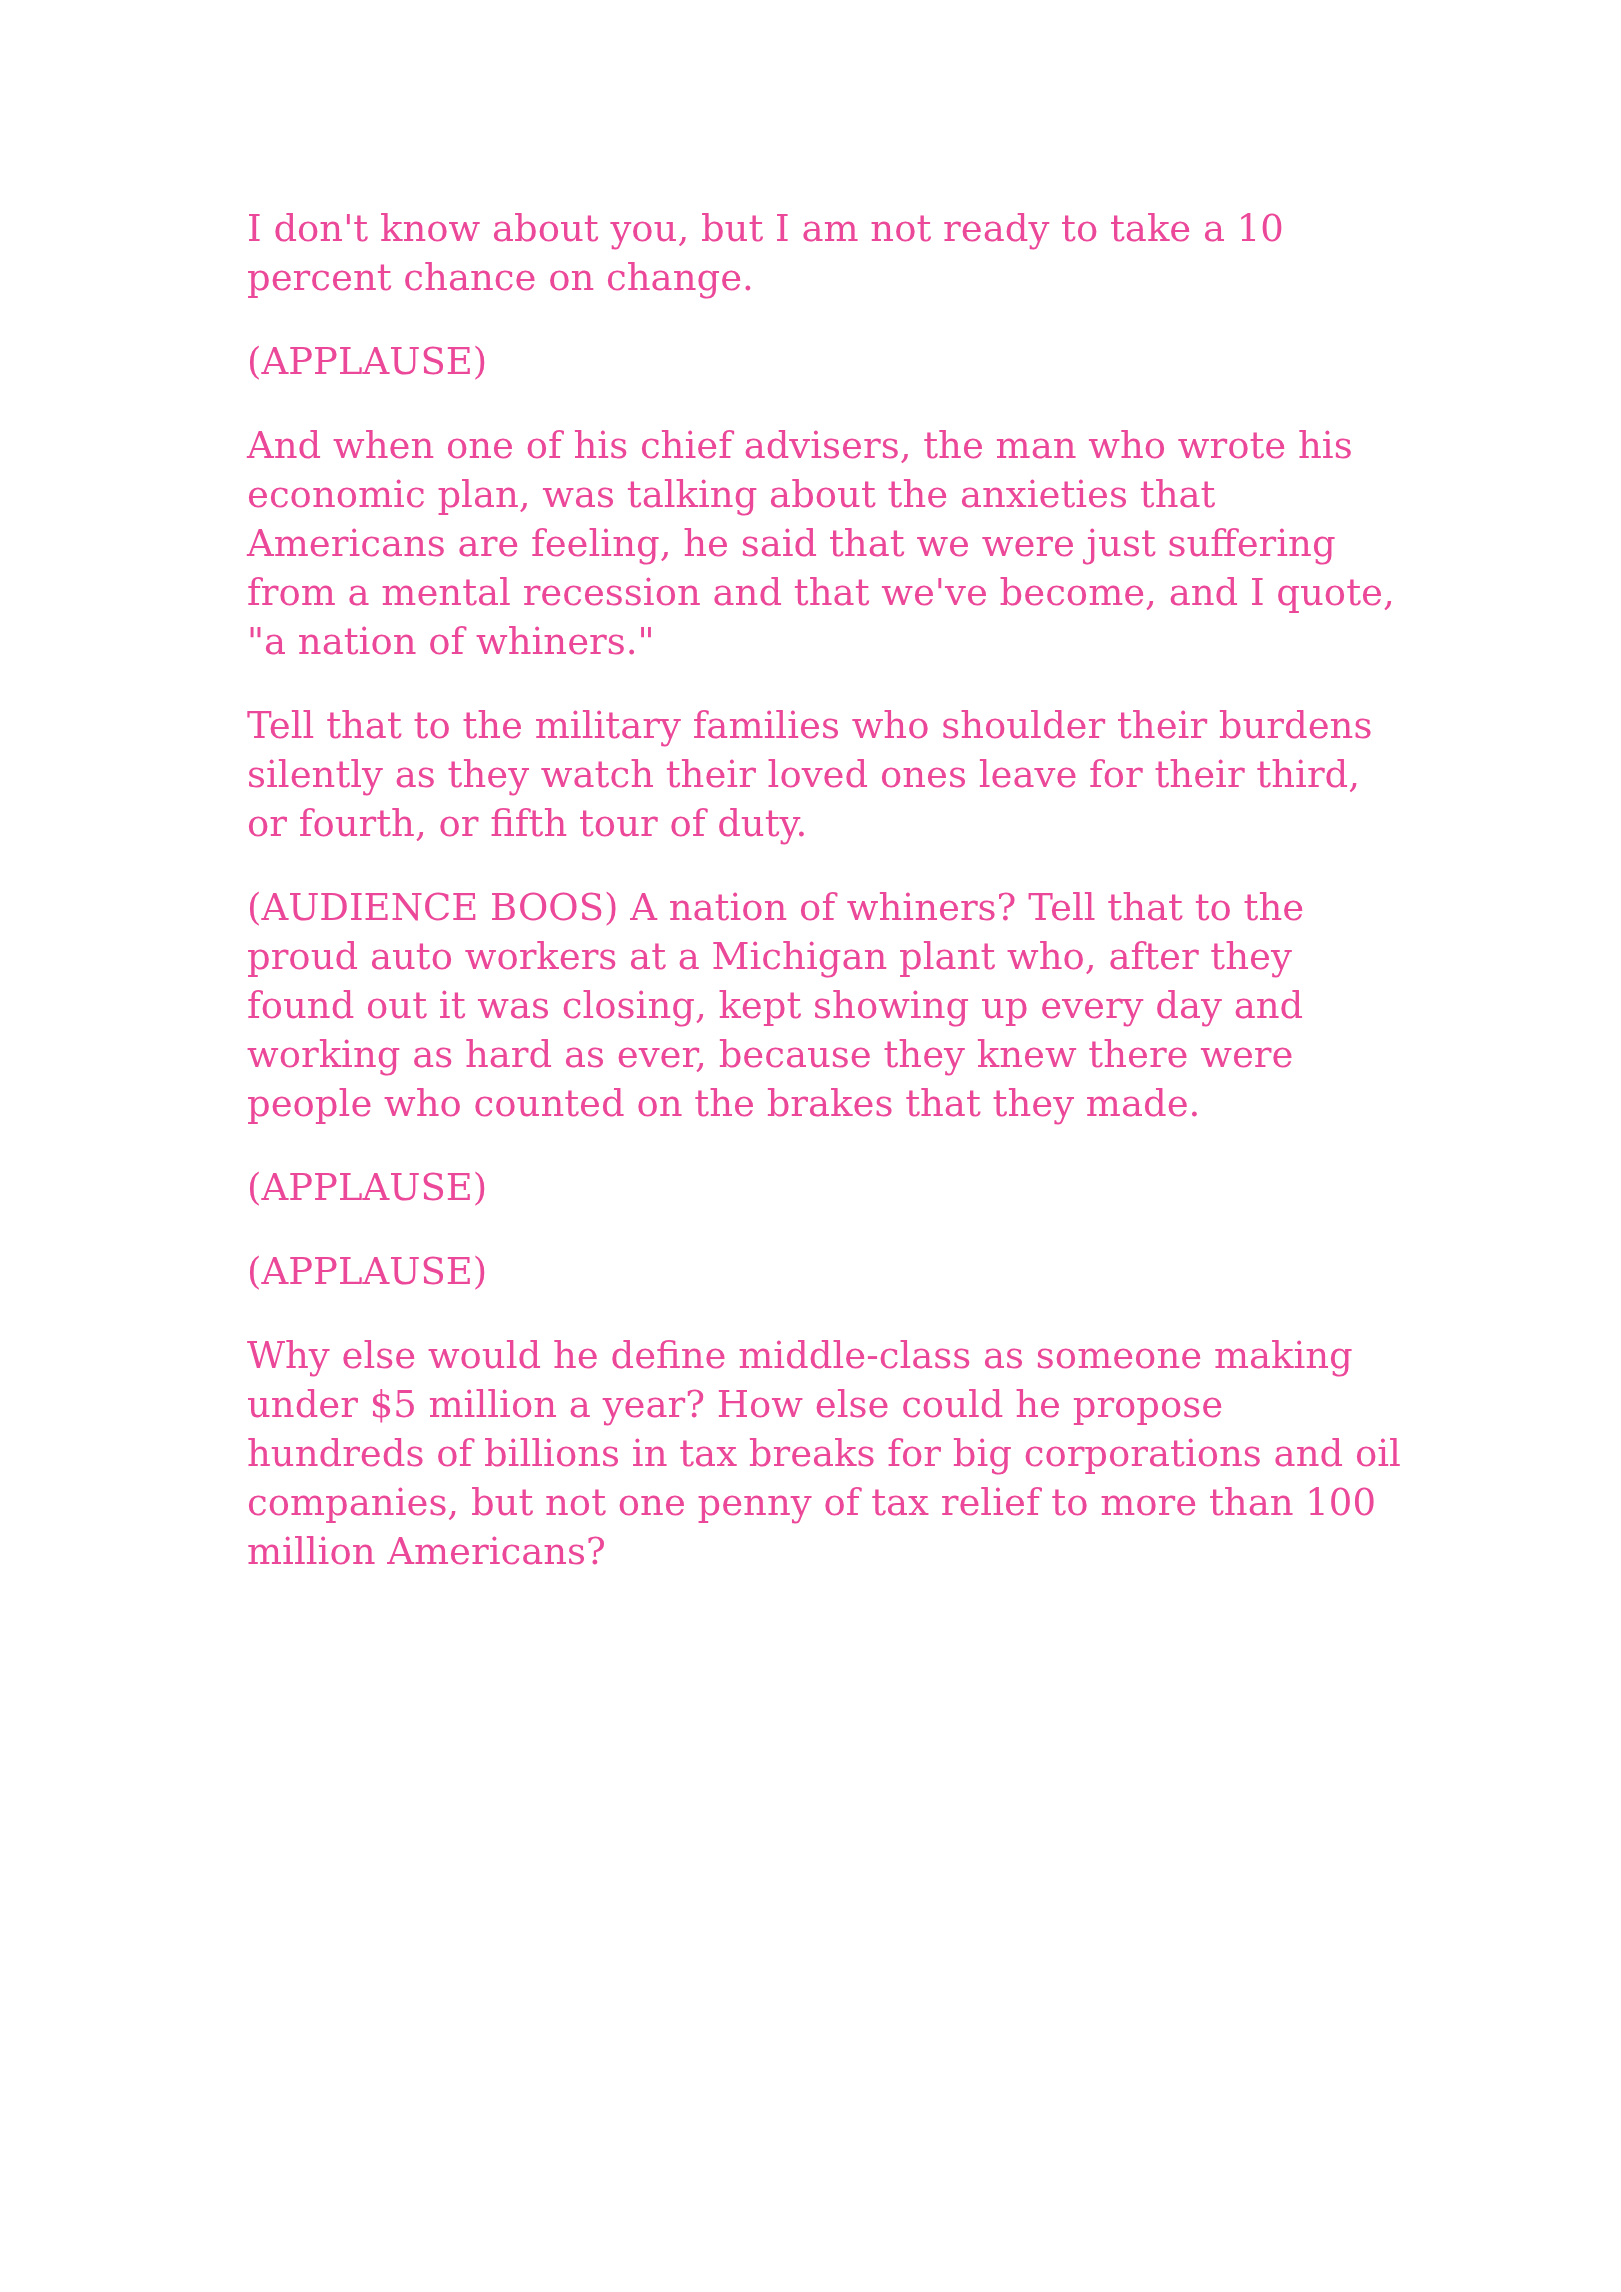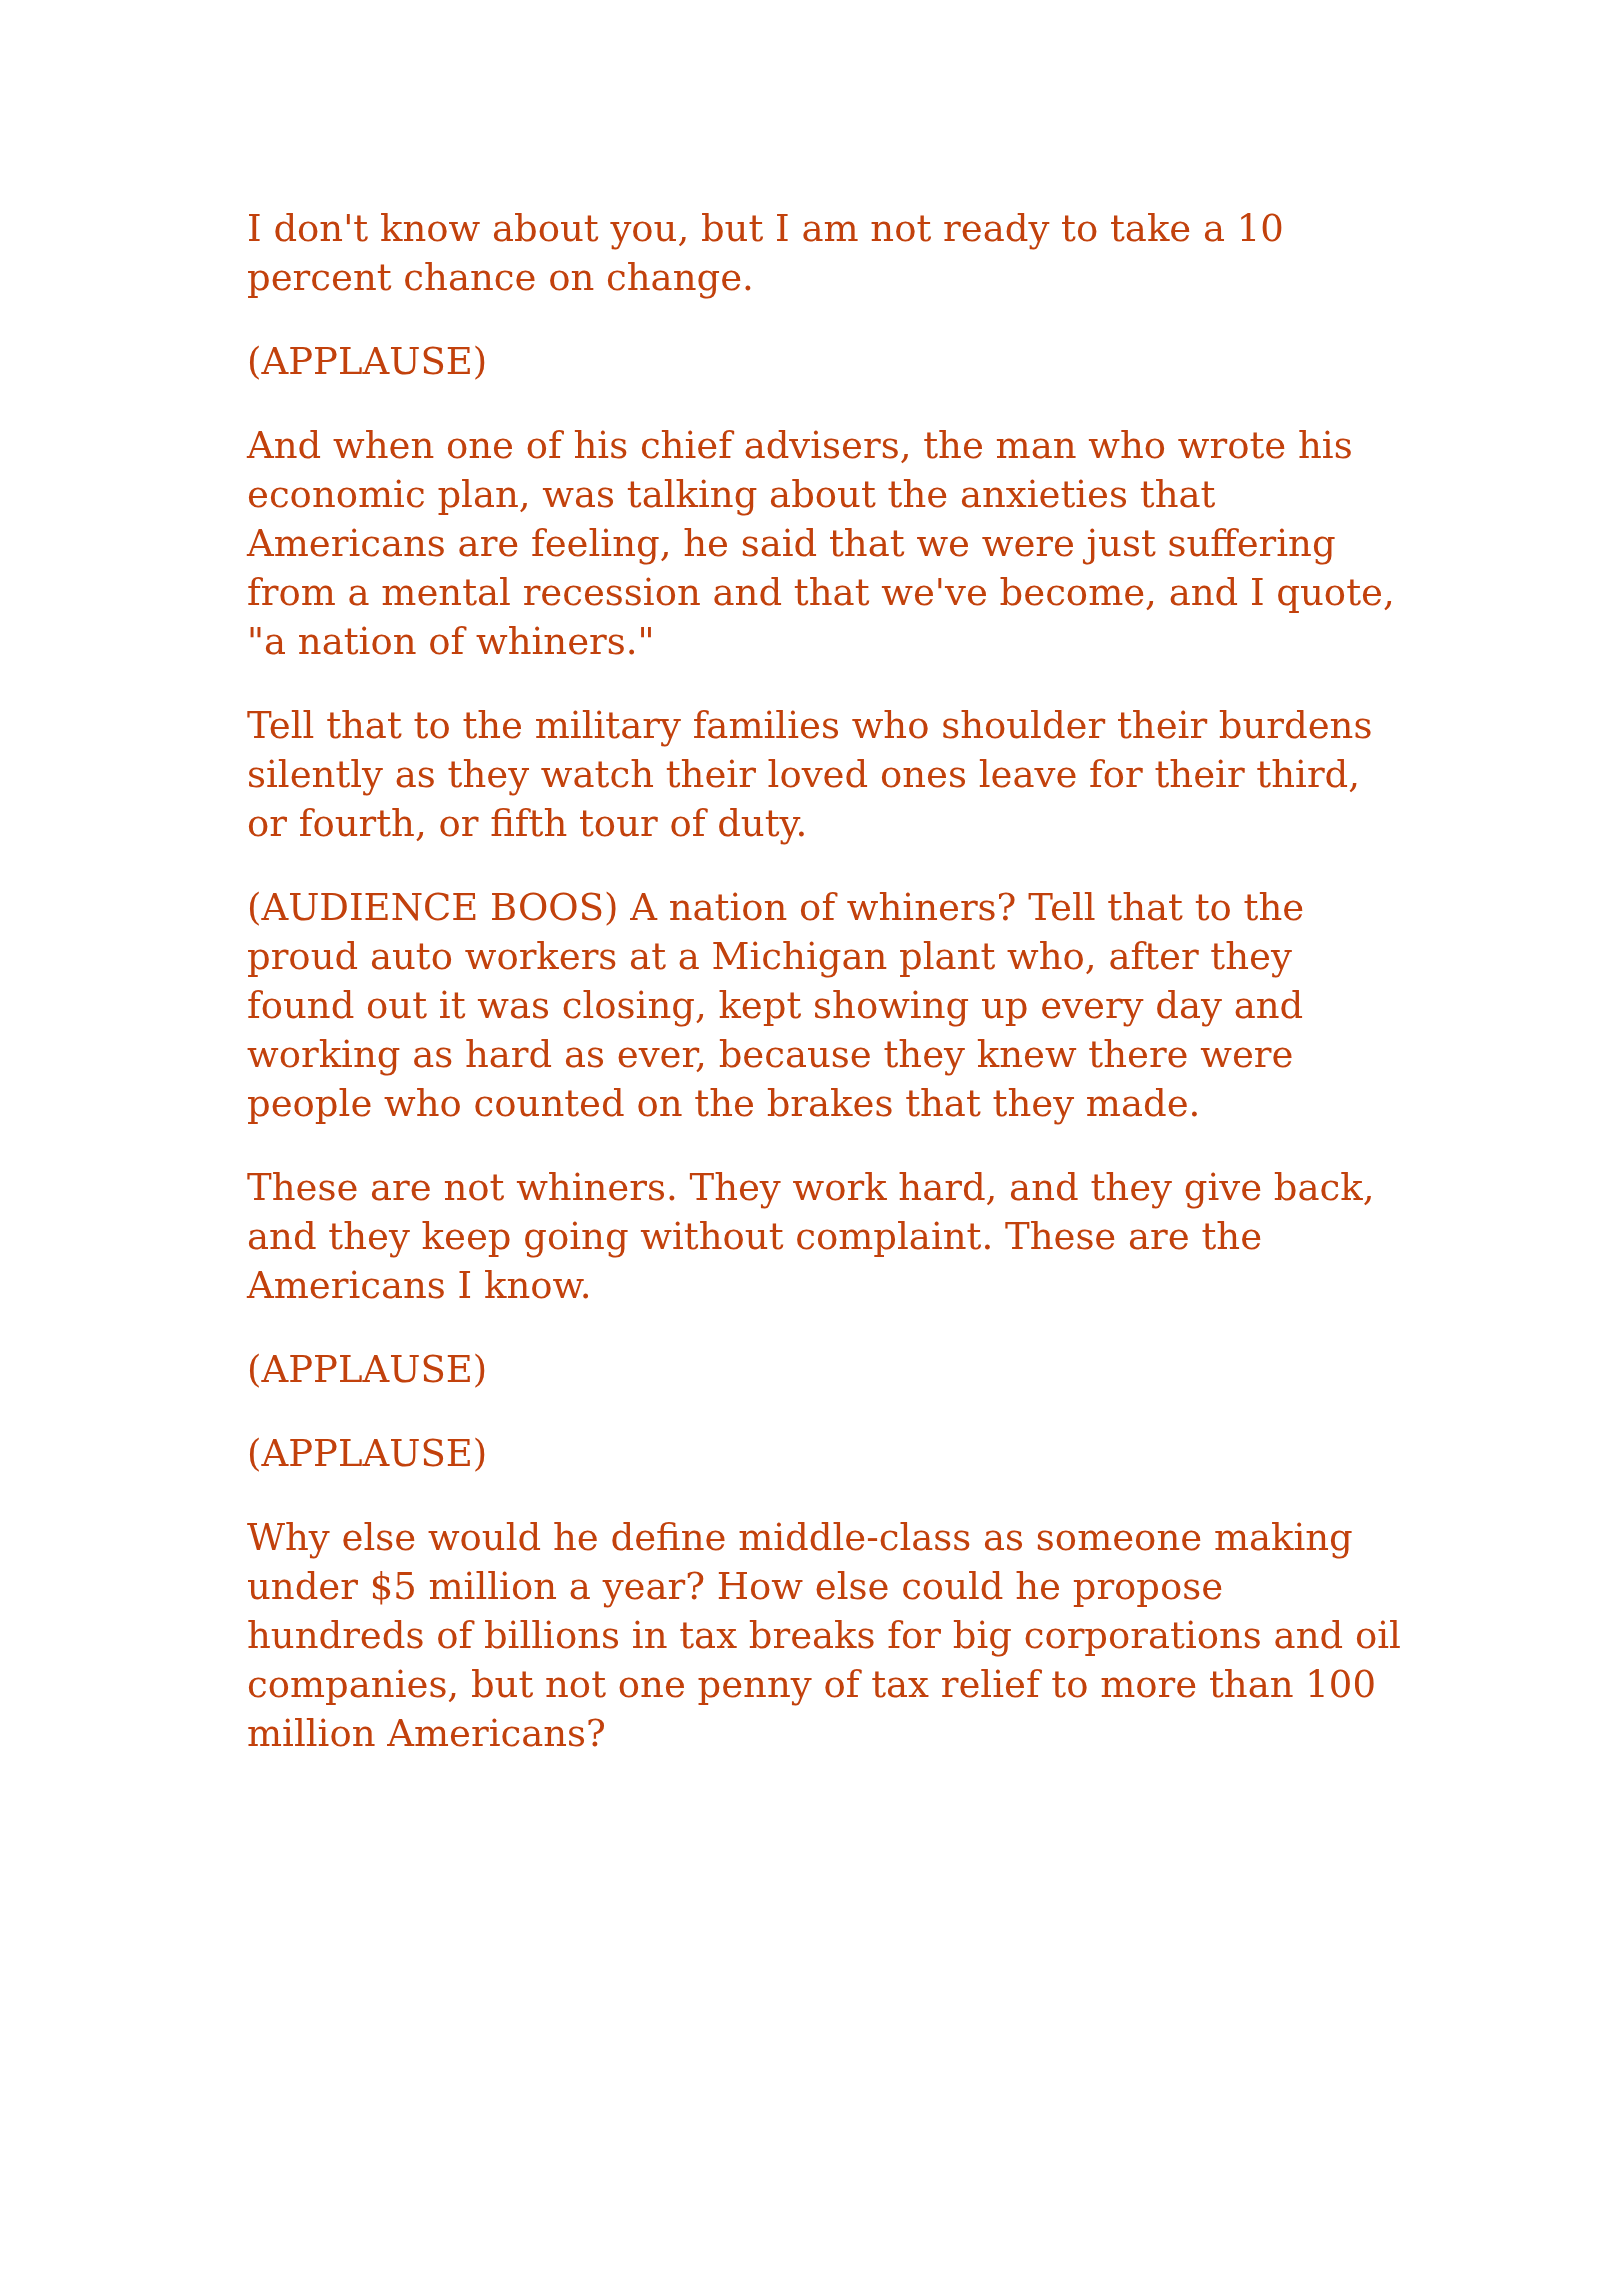--- a/index.html
+++ b/index.html
@@ -14,34 +14,33 @@
     box-sizing: border-box;
     background: #ffffff;
     color: #000000;
     padding: 204px 220px 98px 247px;
   }
   .para {
     font-family: "DejaVu Serif", "Liberation Serif", serif;
     font-size: 37px;
     line-height: 49px;
     font-weight: 400;
-    color: #c2410c;
+    color: #ec4899;
     margin: 0 0 35px 0;
     text-rendering: optimizeLegibility;
   }
 </style>
 </head>
 <body>
 
 <main class="page" style="background: rgb(255, 255, 255); color: rgb(0, 0, 0);">
   <div id="paragraph-container">
       <p class="para">I don't know about you, but I am not ready to take a 10 percent chance on change.</p>
       <p class="para">(APPLAUSE)</p>
       <p class="para">And when one of his chief advisers, the man who wrote his economic plan, was talking about the anxieties that Americans are feeling, he said that we were just suffering from a mental recession and that we've become, and I quote, "a nation of whiners."</p>
       <p class="para">Tell that to the military families who shoulder their burdens silently as they watch their loved ones leave for their third, or fourth, or fifth tour of duty.</p>
       <p class="para">(AUDIENCE BOOS) A nation of whiners? Tell that to the proud auto workers at a Michigan plant who, after they found out it was closing, kept showing up every day and working as hard as ever, because they knew there were people who counted on the brakes that they made.</p>
-      <p class="para">These are not whiners. They work hard, and they give back, and they keep going without complaint. These are the Americans I know.</p>
       <p class="para">(APPLAUSE)</p>
       <p class="para">(APPLAUSE)</p>
       <p class="para">Why else would he define middle-class as someone making under $5 million a year? How else could he propose hundreds of billions in tax breaks for big corporations and oil companies, but not one penny of tax relief to more than 100 million Americans?</p>
     </div>
 </main>
 
 
 </body></html>

